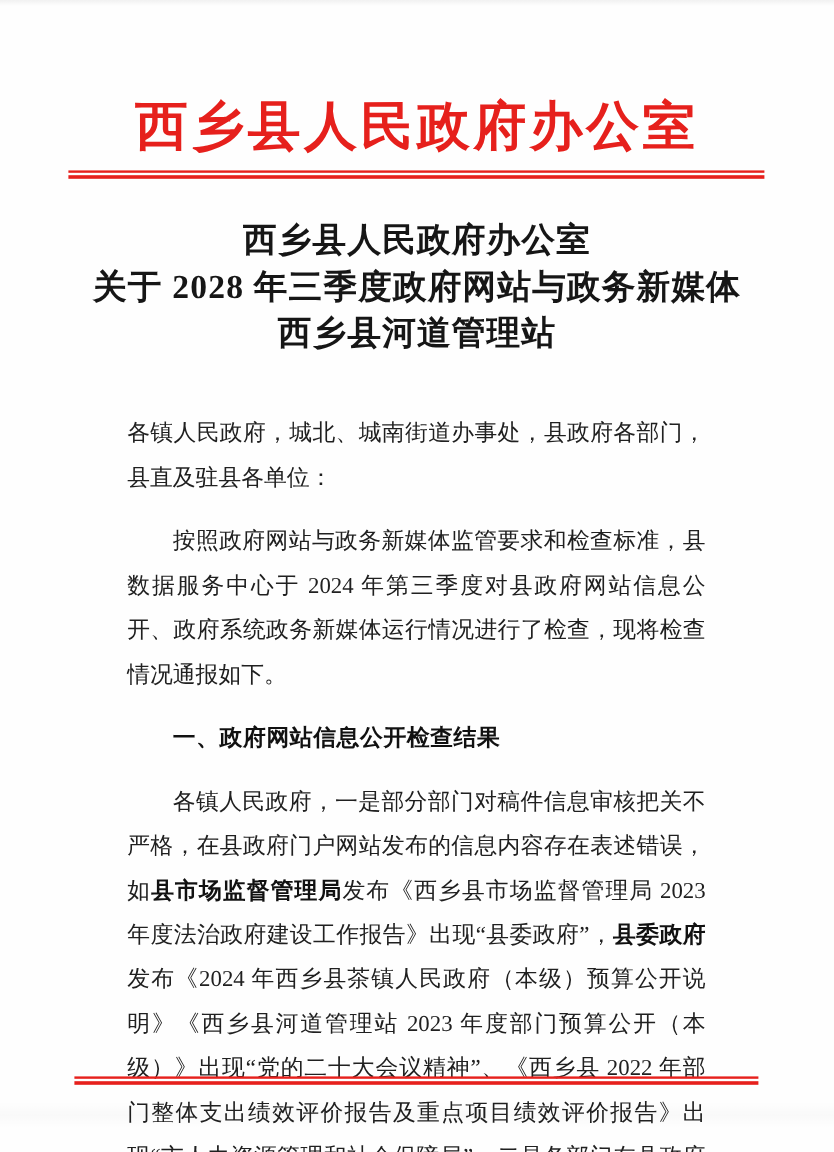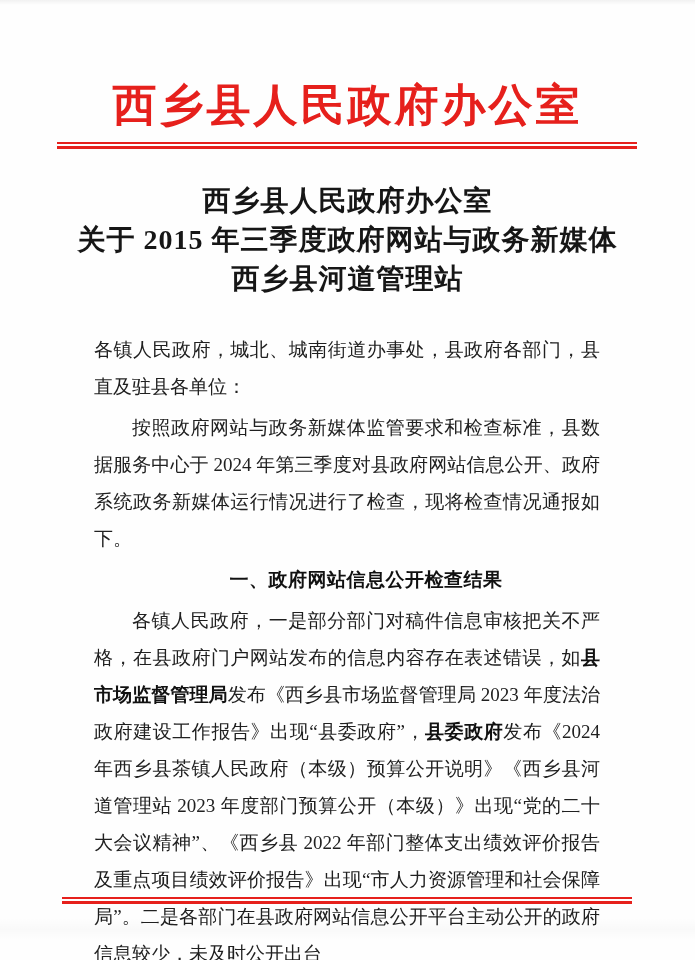--- a/index.html
+++ b/index.html
@@ -73,29 +73,29 @@
     position: absolute;
     top: 327px;
     left: 90px;
     width: 514px;
     color: #202020;
     font-size: 19px;
     line-height: 37px;
     text-align: justify;
   }
 
-  .para { margin: 4px; }
+  .para { margin: 16px; }
   .para.indent { text-indent: 2em; }
 
   .para.heading {
     font-family: "Liberation Sans", "DejaVu Sans", sans-serif;
     font-weight: 700;
     color: #111;
     letter-spacing: 0.5px;
-    text-align: center;
+    text-align: left;
   }
 
   .bold-run {
     font-family: "Liberation Sans", "DejaVu Sans", sans-serif;
     font-weight: 700;
     color: #111;
   }
 </style>
 </head>
 <body>
@@ -107,21 +107,21 @@
   <div class="letterhead">西乡县人民政府办公室</div>
 
   <div class="rule rule-header">
     <div class="thin"></div>
       <div class="gap"></div>
       <div class="thick"></div>
   </div>
 
   <div class="doc-title">
     <div>西乡县人民政府办公室</div>
-    <div>关于 2015 年三季度政府网站与政务新媒体</div>
+    <div>关于 2028 年三季度政府网站与政务新媒体</div>
     <div>西乡县河道管理站</div>
   </div>
 
   <div class="body-text">
     <p class="para">各镇人民政府，城北、城南街道办事处，县政府各部门，县直及驻县各单位：</p>
     <div>
         <p class="para indent"><span>按照政府网站与政务新媒体监管要求和检查标准，县数据服务中心于 2024 年第三季度对县政府网站信息公开、政府系统政务新媒体运行情况进行了检查，现将检查情况通报如下。</span></p>
         <p class="para indent heading"><span class="bold-run">一、政府网站信息公开检查结果</span></p>
         <p class="para indent"><span>各镇人民政府，一是部分部门对稿件信息审核把关不严格，在县政府门户网站发布的信息内容存在表述错误，如</span><span class="bold-run">县市场监督管理局</span><span>发布《西乡县市场监督管理局 2023 年度法治政府建设工作报告》出现“县委政府”，</span><span class="bold-run">县委政府</span><span>发布《2024 年西乡县茶镇人民政府（本级）预算公开说明》《西乡县河道管理站 2023 年度部门预算公开（本级）》出现“党的二十大会议精神”、《西乡县 2022 年部门整体支出绩效评价报告及重点项目绩效评价报告》出现“市人力资源管理和社会保障局”。二是各部门在县政府网站信息公开平台主动公开的政府信息较少，未及时公开出台</span></p>
       </div>

